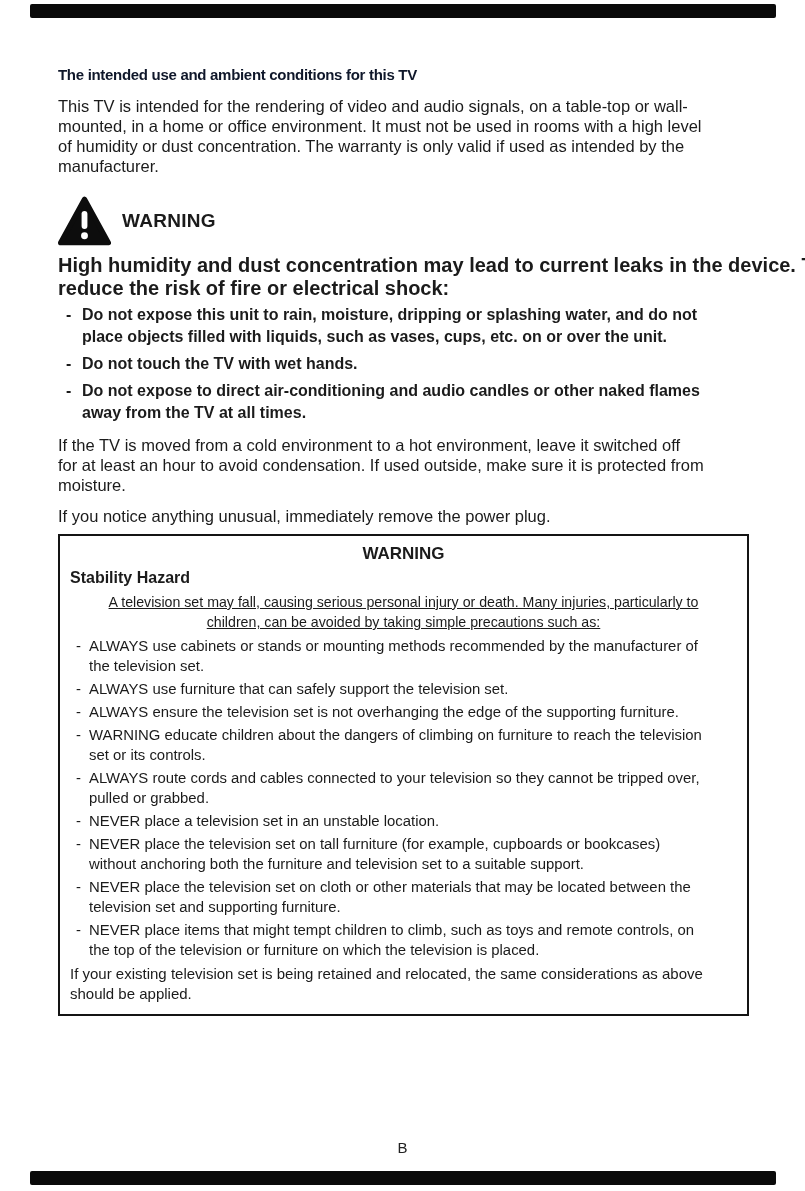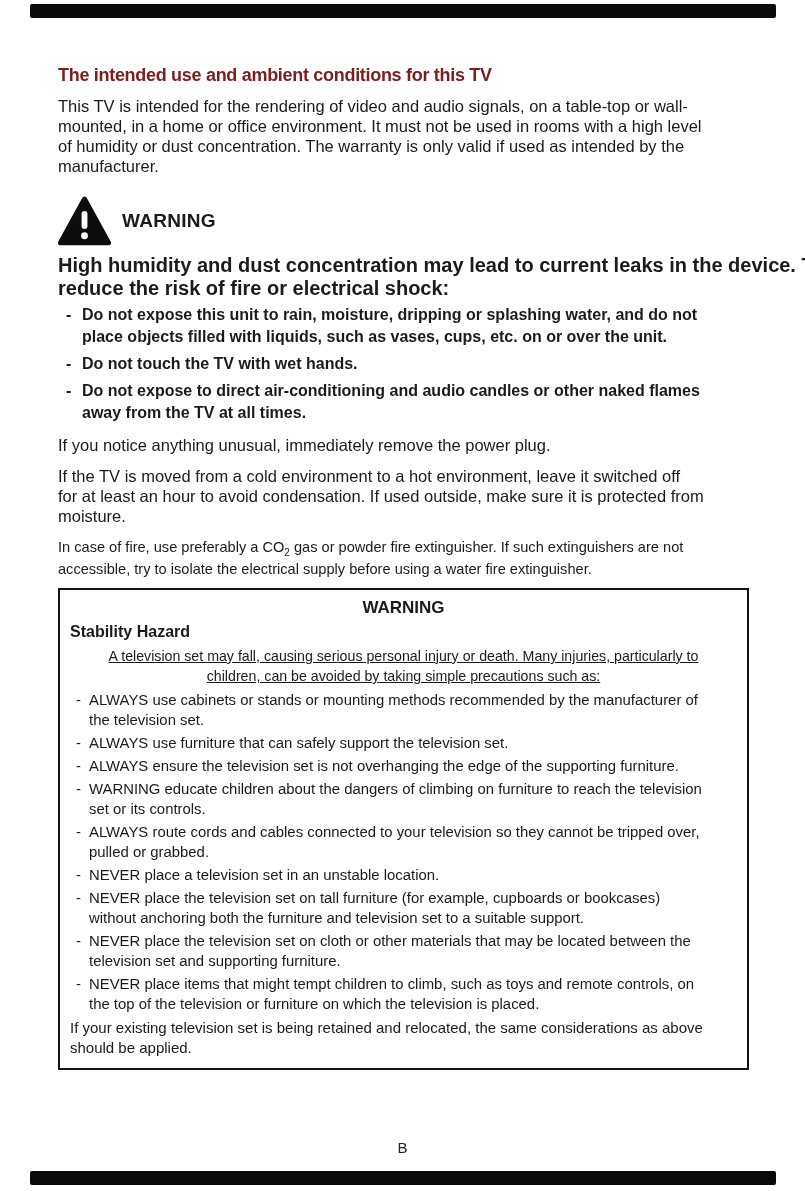--- a/index.html
+++ b/index.html
@@ -12,22 +12,22 @@
   .scan-bar {
     position:absolute; left:30px; width:746px; height:14px;
     background:#0a0a0a; border-radius:2px;
   }
   .scan-bar.top { top:4px; }
   .scan-bar.bottom { top:1171px; }
 
   .content { position:absolute; left:58px; top:0; width:691px; }
 
   h1.title {
-    margin:62px 0 0 0; font-size:18px; font-weight:700;
-    line-height:26px; letter-spacing:-0.3px; color:#7f1d1d; white-space:pre;
+    margin:62px 0 0 0; font-size:15px; font-weight:700;
+    line-height:26px; letter-spacing:-0.3px; color:#0f172a; white-space:pre;
   }
 
   .p-body {
     margin:8px 0 0 0; font-size:16.5px; line-height:20px; white-space:pre;
   }
   .p-spaced { margin-top:11px; }
 
   .warn-row { margin-top:15px; height:60px; display:flex; align-items:center; }
   .tri { display:block; width:53px; height:57px; }
   .warn-label { font-size:19px; font-weight:700; margin-left:11px; letter-spacing:0.3px; }
@@ -100,27 +100,25 @@
         <span class="marker">-</span>
         <span class="btext">Do not touch the TV with wet hands.</span>
       </li>
       <li>
         <span class="marker">-</span>
         <span class="btext">Do not expose to direct air-conditioning and audio candles or other naked flames
 away from the TV at all times.</span>
       </li>
     </ul>
 
-    <p class="p-body p-spaced">If you notice anything unusual, immediately remove the power plug.</p>
     <p class="p-body p-spaced">If the TV is moved from a cold environment to a hot environment, leave it switched off
 for at least an hour to avoid condensation. If used outside, make sure it is protected from
 moisture.</p>
+    <p class="p-body p-spaced">If you notice anything unusual, immediately remove the power plug.</p>
 
-    <p class="p-fire"><span>In case of fire, use preferably a CO</span><sub>2</sub><span> gas or powder fire extinguisher. If such extinguishers are not
-accessible, try to isolate the electrical supply before using a water fire extinguisher.</span></p>
 
     <div class="sbox">
       <div class="box-title">WARNING</div>
       <div class="box-sub">Stability Hazard</div>
       <p class="box-intro">A television set may fall, causing serious personal injury or death. Many injuries, particularly to
 children, can be avoided by taking simple precautions such as:</p>
 
       <ul class="box-bullets">
         <li>
           <span class="marker">-</span>

